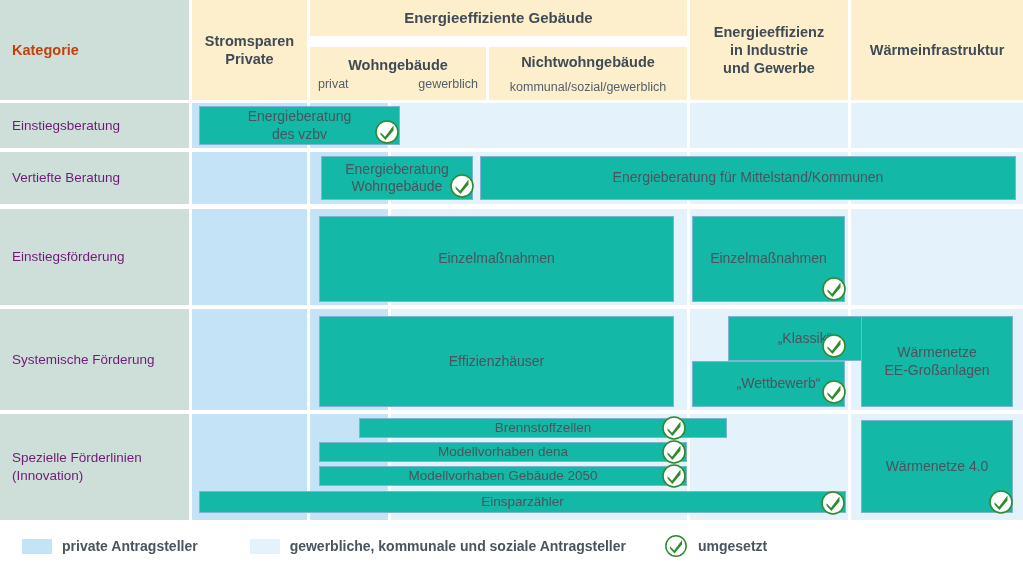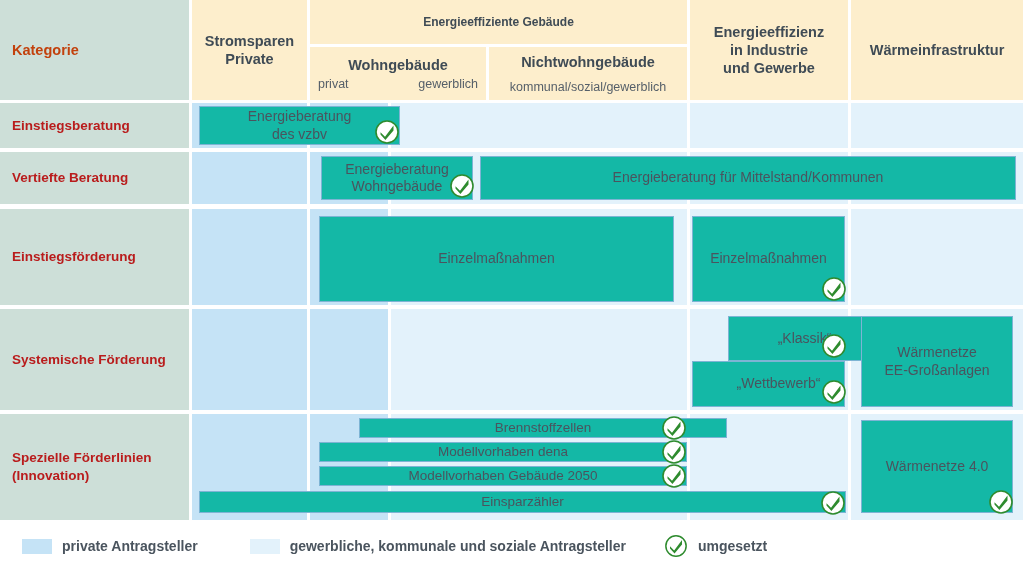--- a/index.html
+++ b/index.html
@@ -24,35 +24,35 @@
     font-weight:bold;font-size:14.5px;color:#c2410c;
   }
   .hdr-y{
     background:#fdeecc;
     display:flex;align-items:center;justify-content:center;
     text-align:center;
     color:#3f4b55;
   }
   .hdr-bold{font-weight:bold;font-size:14.5px;line-height:1.25;}
   .hdr-strom{left:192px;top:0;width:115px;height:100px;}
-  .hdr-eeg{left:310px;top:0;width:377px;height:44px;font-size:12px;}
+  .hdr-eeg{left:310px;top:0;width:377px;height:36px;font-size:15px;}
   .hdr-wg{left:310px;top:47px;width:176px;height:53px;flex-direction:column;}
   .hdr-nwg{left:489px;top:47px;width:198px;height:53px;flex-direction:column;}
   .hdr-ind{left:690px;top:0;width:158px;height:100px;}
   .hdr-waerme{left:851px;top:0;width:172px;height:100px;}
   .sub-row{display:flex;width:100%;justify-content:space-between;padding:0 8px;box-sizing:border-box;
            font-size:12.5px;font-weight:normal;margin-top:2px;color:#555f69;}
   .sub-center{font-size:12.5px;font-weight:normal;margin-top:8px;color:#555f69;}
 
   
   .cat{
     left:0;width:189px;background:#cddfd8;
     display:flex;align-items:center;
     padding-left:12px;
-    font-weight:bold;font-size:13.5px;color:#b91c1c;line-height:1.3;
+    font-weight:normal;font-size:13.5px;color:#701a75;line-height:1.3;
   }
 
   
   .bg-priv{background:#c5e3f6;}
   .bg-gew{background:#e3f2fb;}
 
   
   .box{
     position:absolute;box-sizing:border-box;
     background:#14b8a6;
@@ -186,20 +186,21 @@
   <div class="box" style="left:319px;top:216px;width:355px;height:86px;">Einzelmaßnahmen</div>
 
   <div class="box" style="left:692px;top:216px;width:153px;height:86px;">Einzelmaßnahmen</div>
   <div class="chk" style="left:821px;top:276px;">
     <svg viewBox="0 0 26 26">
         <circle cx="13" cy="13" r="11" fill="#ffffff" stroke="#2e8b2e" stroke-width="1.6"></circle>
         <path d="M6.5 13.2 L11 17.8 L19.5 6.5 L19.5 11.5 L11.4 21 L6.5 15.6 Z" fill="#2e8b2e"></path>
       </svg>
   </div>
 
+  <div class="box" style="left:319px;top:316px;width:355px;height:91px;">Effizienzhäuser</div>
 
   <div class="box" style="left:692px;top:316px;width:153px;height:45px;margin-left:36px;">„Klassik“</div>
   <div class="chk" style="left:821px;top:333px;">
     <svg viewBox="0 0 26 26">
         <circle cx="13" cy="13" r="11" fill="#ffffff" stroke="#2e8b2e" stroke-width="1.6"></circle>
         <path d="M6.5 13.2 L11 17.8 L19.5 6.5 L19.5 11.5 L11.4 21 L6.5 15.6 Z" fill="#2e8b2e"></path>
       </svg>
   </div>
   <div class="box" style="left:692px;top:361px;width:153px;height:46px;padding-left:20px;">„Wettbewerb“</div>
   <div class="chk" style="left:821px;top:379px;">

